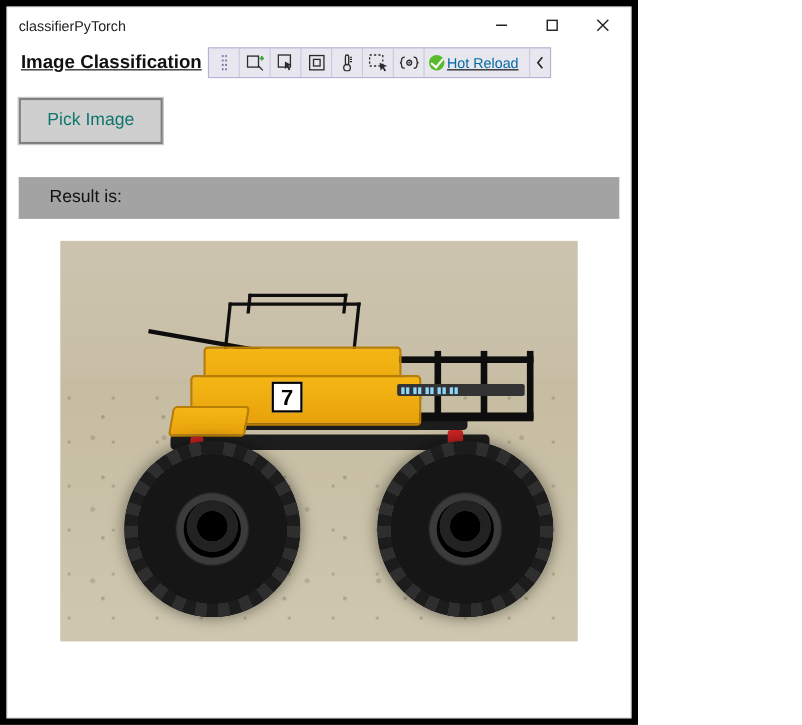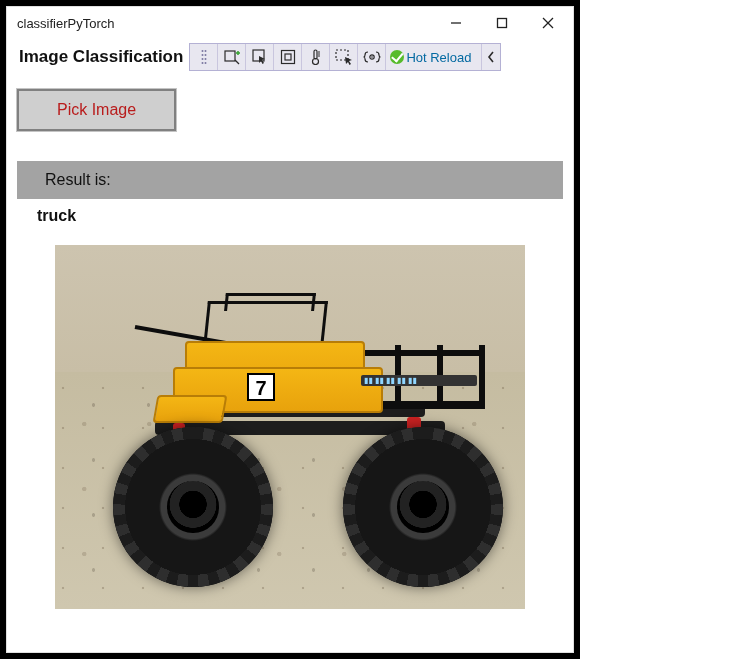--- a/index.html
+++ b/index.html
@@ -6,32 +6,32 @@
     html, body { width: 729px; height: 659px; font-family: "Segoe UI", Tahoma, sans-serif; overflow: hidden; }
     .outer { width: 580px; height: 659px; background: #000; padding: 6px; }
     .window { width: 100%; height: 100%; background: #fff; display: flex; flex-direction: column; border: 1px solid #e0e0e0; }
     
     .titlebar { height: 32px; display: flex; align-items: center; padding: 0 2px 0 10px; background: #fff; font-size: 13px; color: #222; }
     .titlebar .title { flex: 0 0 auto; }
     .titlebar .spacer { flex: 1 1 auto; }
     .winctrl { width: 46px; height: 32px; display: flex; align-items: center; justify-content: center; cursor: pointer; }
     .winctrl svg { display: block; }
     
-    .headerrow { display: flex; align-items: center; gap: 6px; padding: 4px 10px 6px 12px; }
+    .headerrow { display: flex; align-items: center; gap: 6px; padding: 4px 10px 6px 12px; text-decoration: underline; }
     .heading { font-weight: 700; font-size: 17px; color: #111; }
     .toolbar { display: flex; align-items: stretch; background: #e8e7f0; border: 1px solid #b4b1d4; height: 28px; }
     .tcell { display: flex; align-items: center; justify-content: center; min-width: 28px; height: 100%; border-right: 1px solid #c9c6de; padding: 0 4px; cursor: pointer; }
     .tcell.last { border-right: none; }
     .tcell .lbl { font-size: 13px; color: #0369a1; padding: 0 6px 0 2px; }
     .chk { width: 14px; height: 14px; border-radius: 50%; background: #57bb2c; display: flex; align-items: center; justify-content: center; }
     .chk::after { content: ""; width: 5px; height: 9px; border: solid #fff; border-width: 0 2px 2px 0; transform: rotate(40deg) translate(-1px,-1px); }
     
     .content { padding: 6px 10px 10px 10px; display: flex; flex-direction: column; }
     .pickblock { padding: 6px 0 10px 0; }
-    .pickbtn { display: inline-block; background: #cfcfcf; border: 2px solid #808080; outline: 1px solid #c4c4c4; padding: 10px 38px; font-size: 16px; color: #b91c1c; cursor: pointer; }
+    .pickbtn { display: inline-block; background: #cfcfcf; border: 2px solid #808080; outline: 1px solid #c4c4c4; padding: 10px 24px; font-size: 16px; color: #0f766e; cursor: pointer; }
     .reslbl { display: inline-block; margin-top: 20px; background: #a3a3a3; padding: 10px 28px 10px 28px; font-size: 16px; color: #111; }
     .resval { margin-top: 8px; margin-left: 20px; font-size: 16px; font-weight: 700; color: #111; }
     
     .imgwrap { margin: 20px auto 0 auto; width: 470px; height: 364px; position: relative; background: #b9b39a; overflow: hidden; box-shadow: 0 0 0 rgba(0,0,0,0); }
     
     .bg-wall { position: absolute; left: 0; top: 0; right: 0; height: 35%; background: linear-gradient(#cdc4af,#c8bea6); }
     .bg-counter { position: absolute; left: 0; top: 35%; right: 0; bottom: 0; background:
         radial-gradient(circle at 20% 40%, rgba(80,60,40,.25) 0 3%, transparent 4%) ,
         radial-gradient(circle at 70% 60%, rgba(50,40,30,.22) 0 3%, transparent 4%) ,
         radial-gradient(circle at 45% 80%, rgba(90,70,50,.2) 0 3%, transparent 4%) ,
@@ -149,21 +149,20 @@
             </svg>
         </div>
       </div>
     </div>
 
     <div class="content">
       <div class="pickblock">
         <div class="pickbtn">Pick Image</div>
       </div>
       <div class="reslbl">Result is:</div>
-      <div class="resval">truck</div>
 
       <div class="imgwrap">
         <div class="bg-wall"></div>
         <div class="bg-counter"></div>
 
         <div class="chassis" style="left:100px; top:176px; width:290px; height:14px;"></div>
         <div class="chassis" style="left:120px; top:160px; width:250px; height:12px;"></div>
 
         <div class="bed-rail" style="left:300px; top:105px; width:130px; height:6px;"></div>
         <div class="bed-rail" style="left:300px; top:100px; width:6px; height:62px;"></div>

